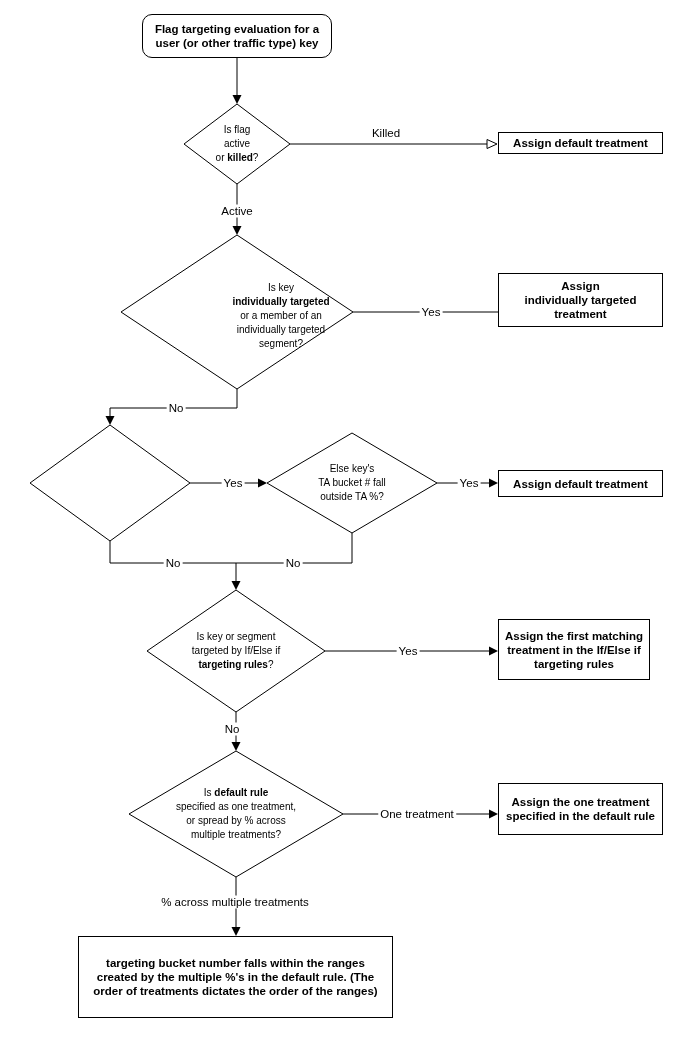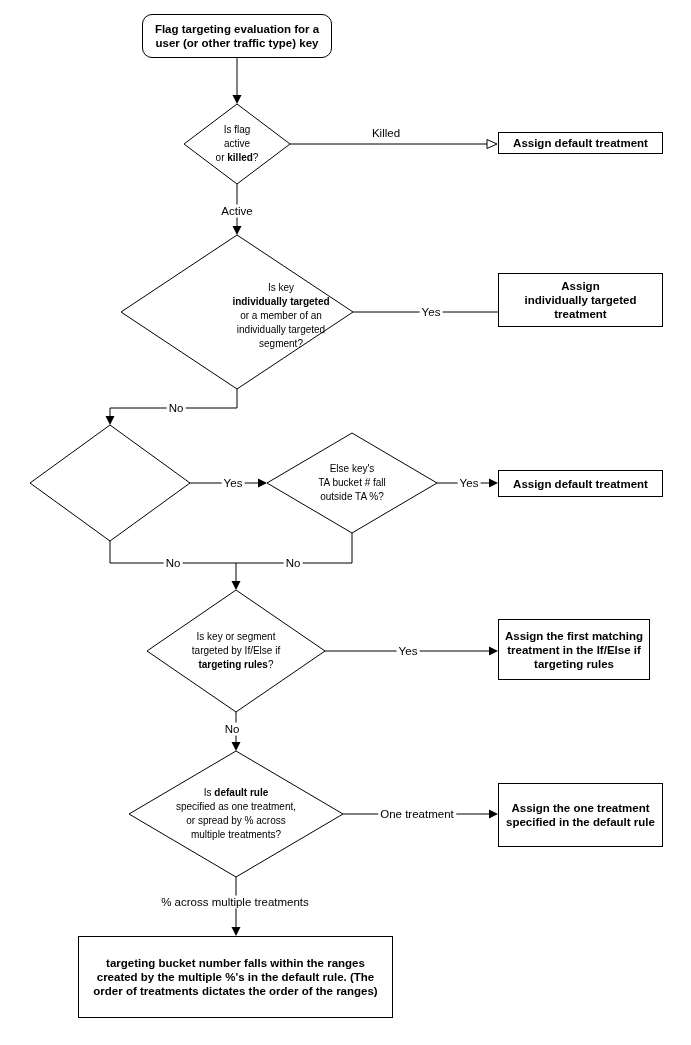--- a/index.html
+++ b/index.html
@@ -154,21 +154,21 @@
   </div>
 
   <div class="node-box bold-text" style="left:498px; top:619px; width:152px; height:61px;">
     <div>
       <div class="line">Assign the first matching</div>
       <div class="line">treatment in the If/Else if</div>
       <div class="line">targeting rules</div>
     </div>
   </div>
 
-  <div class="node-box bold-text" style="left:498px; top:783px; width:165px; height:64px;">
+  <div class="node-box bold-text" style="left:498px; top:783px; width:165px; height:52px;">
     <div>
       <div class="line">Assign the one treatment</div>
       <div class="line">specified in the default rule</div>
     </div>
   </div>
 
   <div class="node-box bold-text" style="left:78px; top:936px; width:315px; height:82px;">
     <div>
       <div class="line">targeting bucket number falls within the ranges</div>
       <div class="line">created by the multiple %'s in the default rule. (The</div>

